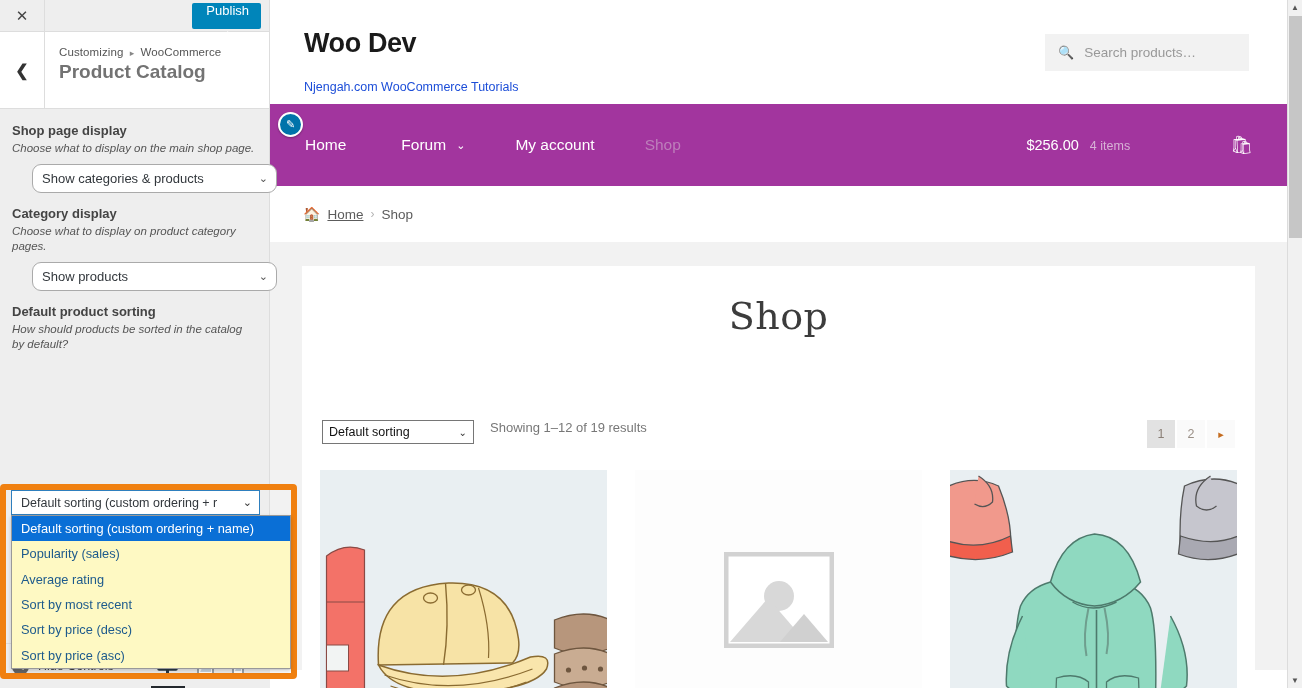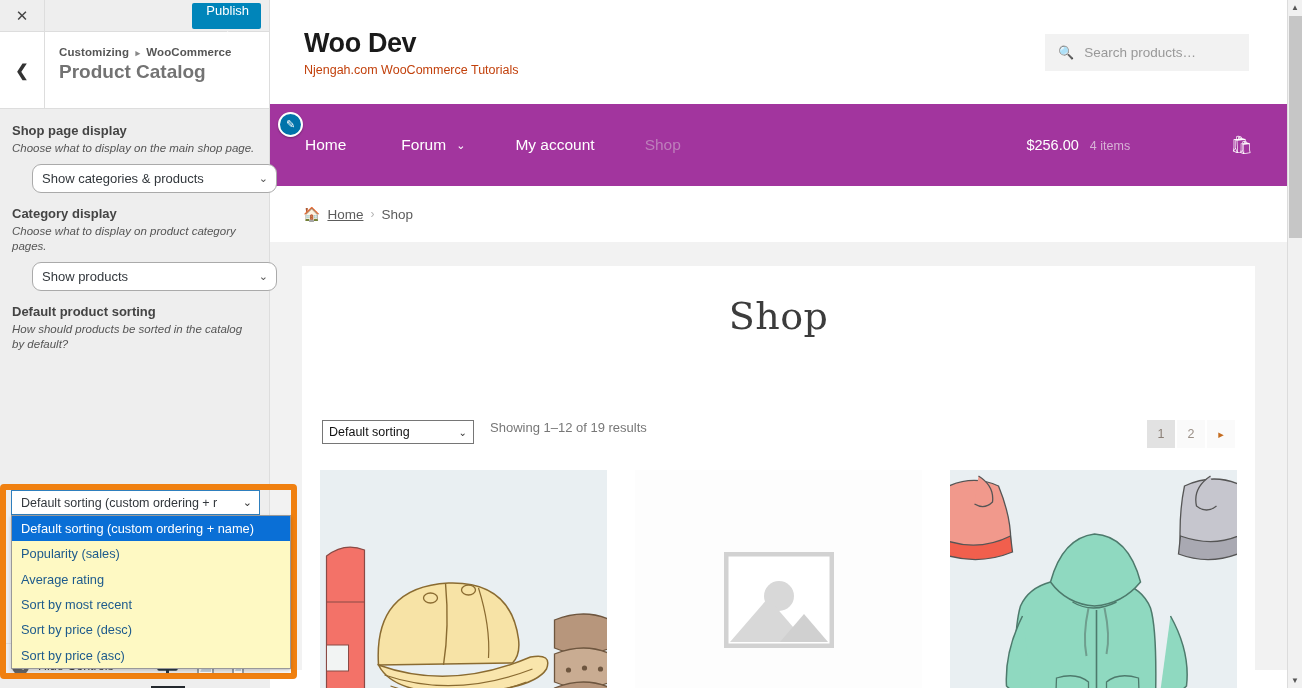--- a/index.html
+++ b/index.html
@@ -43,21 +43,21 @@
   .cz-header {
     height: 77px; display: flex; align-items: stretch;
     background: #fff; border-bottom: 1px solid #dddddd;
   }
   .cz-back {
     width: 45px; display: flex; align-items: center; justify-content: center;
     border-right: 1px solid #dddddd; cursor: pointer;
     color: #333; font-size: 16px; font-weight: bold;
   }
   .cz-titles { padding: 14px 0 0 14px; }
-  .cz-breadcrumb { font-size: 11.5px; color: #555; letter-spacing: .1px; font-weight: bold; }
+  .cz-breadcrumb { font-size: 11.5px; color: #555; letter-spacing: .1px; }
   .cz-breadcrumb .sep { color: #888; padding: 0 3px; font-size: 9px; }
   .cz-panel-title { font-size: 19px; color: #737373; font-weight: 700; margin-top: 3px; }
 
   .cz-body { position: relative; height: 546px; background: #eee; padding: 14px 12px 0 12px; }
   .ctl { margin-bottom: 13px; }
   .ctl-label { font-size: 13px; color: #444; font-weight: 600; margin-bottom: 3px; }
   .ctl-desc { font-size: 11.5px; color: #555; font-style: italic; line-height: 1.35; margin-bottom: 7px; }
   .ctl-select {
     width: 100%; height: 29px; background: #fff;
     border: 1px solid #aaa; border-radius: 9px;
@@ -139,21 +139,21 @@
     position: absolute; left: 270px; top: 0;
     width: 1017px; height: 688px; background: #fff;
     overflow: hidden;
   }
   .site-head {
     height: 104px; background: #fff; position: relative;
     display: flex; align-items: flex-start;
   }
   .brand { padding: 28px 0 0 34px; }
   .site-title { font-size: 27px; font-weight: bold; color: #1a1a1a; letter-spacing: -.4px; }
-  .site-tagline { font-size: 12.5px; color: #c2410c; margin-top: 4px; }
+  .site-tagline { font-size: 12.5px; color: #1d4ed8; margin-top: 21px; }
   .head-search {
     position: absolute; right: 38px; top: 34px;
     width: 204px; height: 37px; background: #f2f2f2;
     display: flex; align-items: center; gap: 10px; padding: 0 13px;
     cursor: text;
   }
   .srch-ico { color: #888; font-size: 13px; }
   .srch-ph { color: #999; font-size: 13.5px; }
 
   .site-nav {

